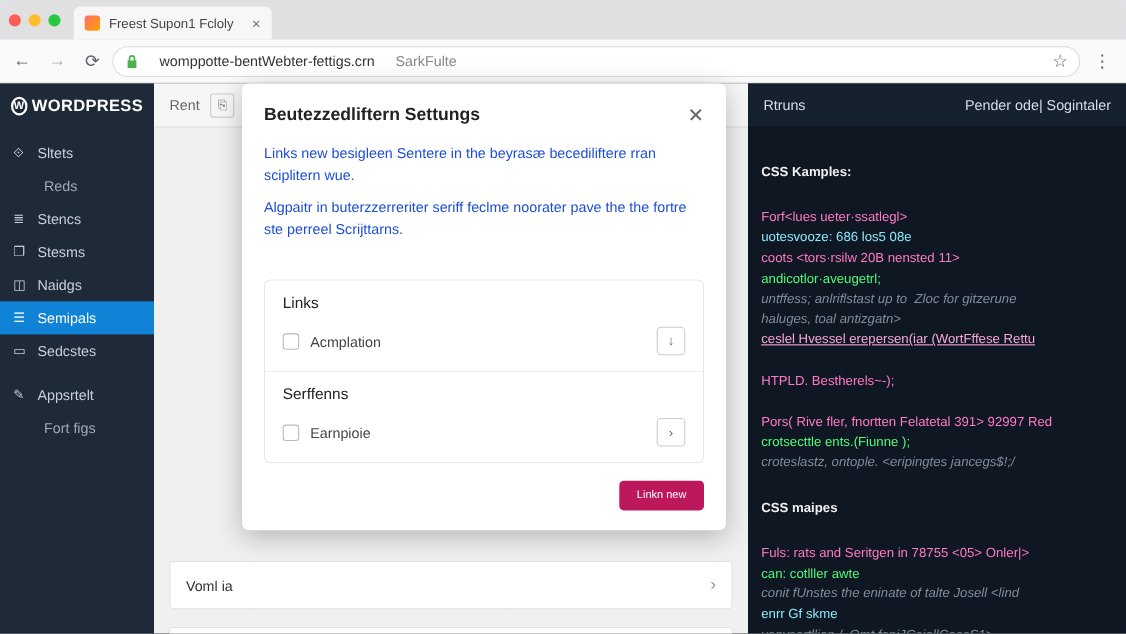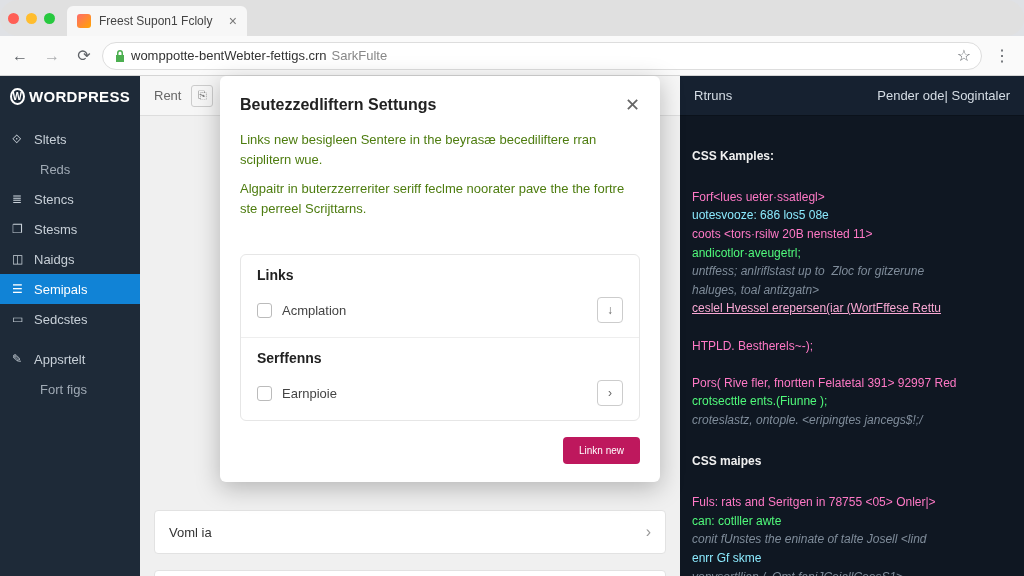--- a/index.html
+++ b/index.html
@@ -10,21 +10,21 @@
 .dot { width: 11px; height: 11px; border-radius: 50%; }
 .dot.red { background: #ff5f56; }
 .dot.yellow { background: #ffbd2e; }
 .dot.green { background: #27c93f; }
 .tab { background: #f7f7f7; height: 30px; margin-top: 6px; display: flex; align-items: center; padding: 0 10px; border-radius: 6px 6px 0 0; gap: 8px; font-size: 12px; color: #444; width: 180px; }
 .favicon { width: 14px; height: 14px; border-radius: 3px; background: linear-gradient(135deg,#ff6b6b,#ffa500); }
 .tab-close { margin-left: auto; color: #777; font-size: 14px; }
 
 .addr-row { height: 40px; background: #fafafa; display: flex; align-items: center; padding: 0 6px; gap: 4px; border-bottom: 1px solid #d5d5d5; }
 .nav-icn { width: 28px; height: 28px; display: flex; align-items: center; justify-content: center; color: #5f6368; font-size: 16px; cursor: pointer; border-radius: 50%; }
-.addr-bar { flex: 1; height: 28px; background: #fff; border: 1px solid #ddd; border-radius: 14px; display: flex; align-items: center; padding: 0 10px; gap: 5px; font-size: 13px; color: #333; }
+.addr-bar { flex: 1; height: 28px; background: #fff; border: 1px solid #ddd; border-radius: 14px; display: flex; align-items: center; padding: 0 10px; gap: 19px; font-size: 13px; color: #333; }
 .lock { width: 13px; height: 13px; display: flex; align-items: center; justify-content: center; }
 .star { margin-left: auto; color: #5f6368; font-size: 16px; }
 .dots-menu { padding: 0 8px; color: #5f6368; font-size: 16px; }
 
 .app { display: flex; height: calc(576px - 76px); background: #0f1a26; }
 
 .wp-side { width: 140px; background: #1e2a38; color: #c8d0d8; display: flex; flex-direction: column; font-size: 13px; }
 .wp-logo { height: 40px; display: flex; align-items: center; padding: 0 10px; color: #fff; font-family: Georgia, serif; font-weight: bold; font-size: 15px; letter-spacing: .3px; gap: 4px; }
 .wp-logo-mark { width: 17px; height: 17px; border-radius: 50%; border: 2px solid #fff; display: inline-flex; align-items: center; justify-content: center; font-size: 10px; font-weight: bold; }
 .side-item { height: 30px; display: flex; align-items: center; padding: 0 12px; gap: 8px; cursor: pointer; }
@@ -38,24 +38,24 @@
 .mid-tab-ic { width: 22px; height: 22px; border: 1px solid #ccc; border-radius: 3px; display: flex; align-items: center; justify-content: center; font-size: 11px; color: #777; }
 
 .bg-rows { padding: 14px; }
 .bg-row { background: #fff; border: 1px solid #e2e2e2; border-radius: 4px; height: 44px; display: flex; align-items: center; padding: 0 14px; font-size: 13px; color: #333; margin-bottom: 16px; justify-content: space-between; }
 .chev { color: #999; font-size: 16px; }
 
 .modal { position: absolute; left: 80px; top: 0; width: 440px; background: #fff; border-radius: 6px; box-shadow: 0 6px 24px rgba(0,0,0,.25); padding: 0; z-index: 5; }
 .modal-head { display: flex; align-items: center; justify-content: space-between; padding: 18px 20px 14px; }
 .modal-title { font-size: 16px; font-weight: 600; color: #222; }
 .modal-close { color: #666; font-size: 18px; cursor: pointer; }
-.modal-body { padding: 0 20px 16px; font-size: 13px; color: #4d7c0f; line-height: 1.5; }
+.modal-body { padding: 0 20px 16px; font-size: 13px; color: #1d4ed8; line-height: 1.5; }
 .modal-body p { margin-bottom: 10px; }
 .modal-group { border: 1px solid #e6e6e6; border-radius: 6px; margin: 10px 20px 0; padding: 0; }
-.grp-title { font-weight: 700; font-size: 14px; color: #222; padding: 12px 16px 6px; }
+.grp-title { font-weight: 400; font-size: 14px; color: #222; padding: 12px 16px 6px; }
 .grp-row { display: flex; align-items: center; padding: 8px 16px 14px; gap: 10px; font-size: 13px; color: #444; }
 .cbx { width: 15px; height: 15px; border: 1px solid #bbb; border-radius: 3px; }
 .dd { margin-left: auto; width: 26px; height: 26px; border: 1px solid #ccc; border-radius: 4px; display: flex; align-items: center; justify-content: center; color: #666; font-size: 12px; }
 .grp-div { border-top: 1px solid #eee; }
 .modal-foot { display: flex; justify-content: flex-end; padding: 16px 20px 18px; }
 .btn-primary { background: #be185d; color: #fff; border: none; border-radius: 4px; padding: 8px 16px; font-size: 10px; cursor: pointer; }
 
 .right { flex: 1; background: #0f1722; color: #ddd; font-family: Consolas, Menlo, monospace; font-size: 12px; overflow: hidden; }
 .right-top { height: 40px; background: #162130; display: flex; align-items: center; padding: 0 14px; font-size: 13px; color: #d5dde5; border-bottom: 1px solid #0b121b; justify-content: space-between; }
 .code { padding: 8px 12px; line-height: 1.55; white-space: pre; }

